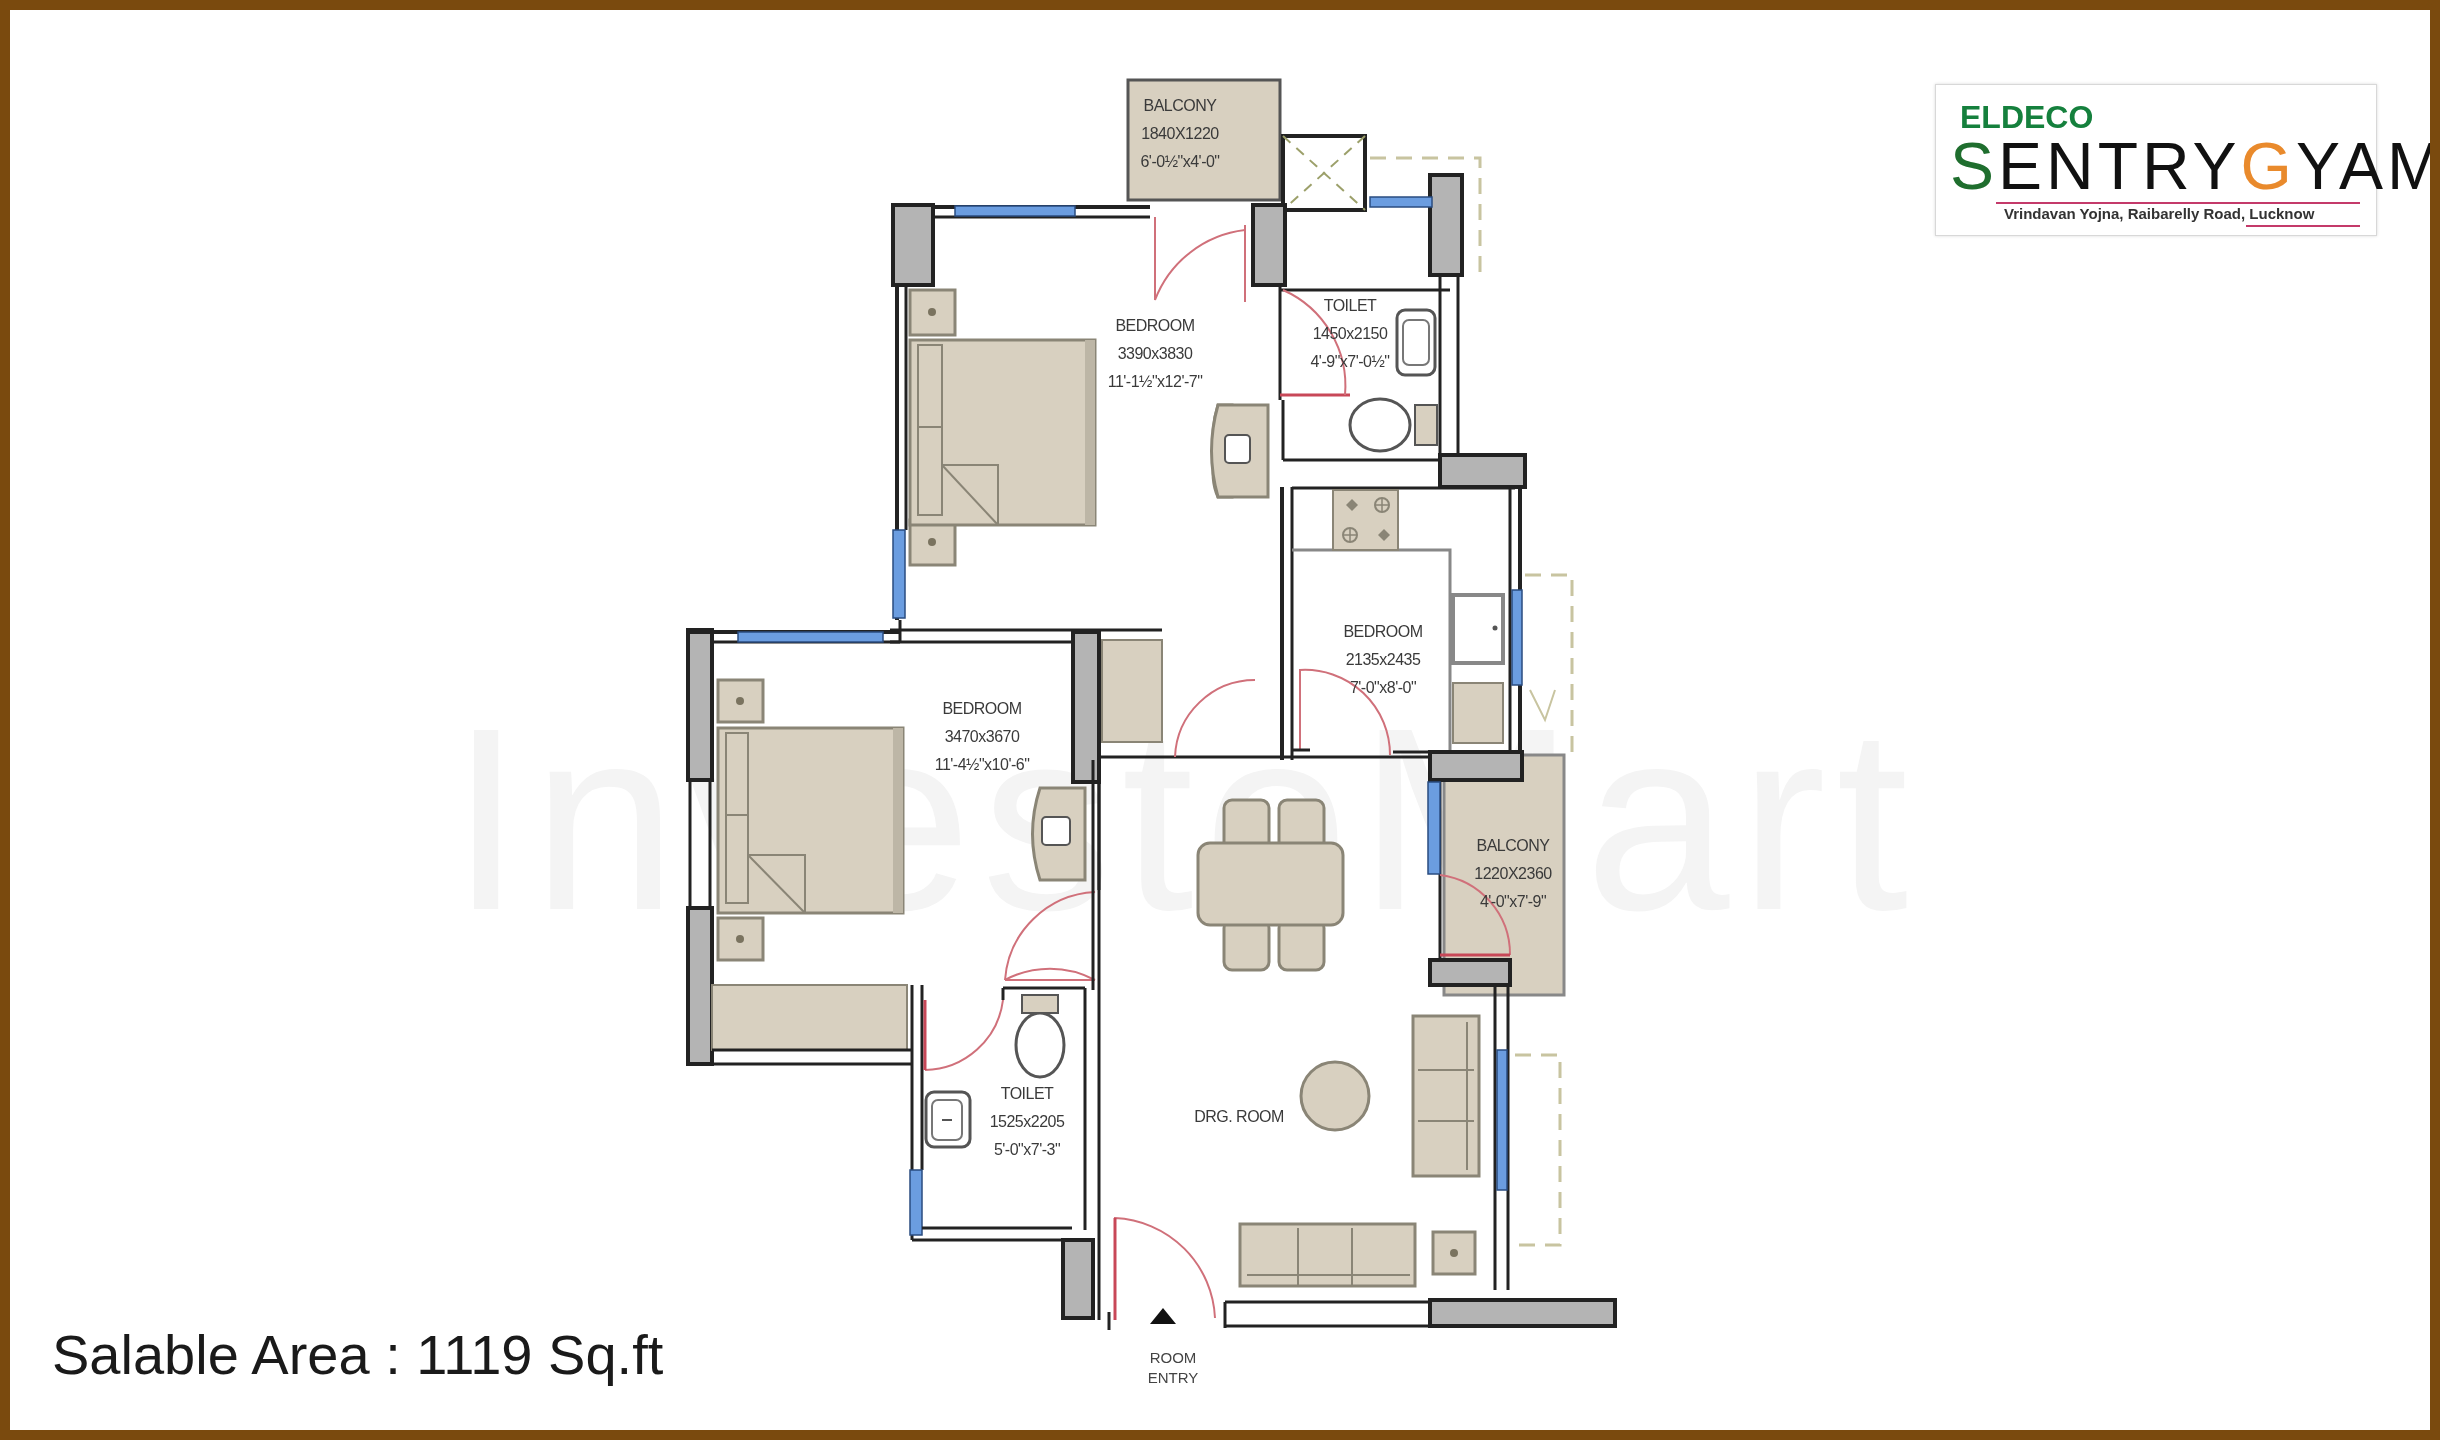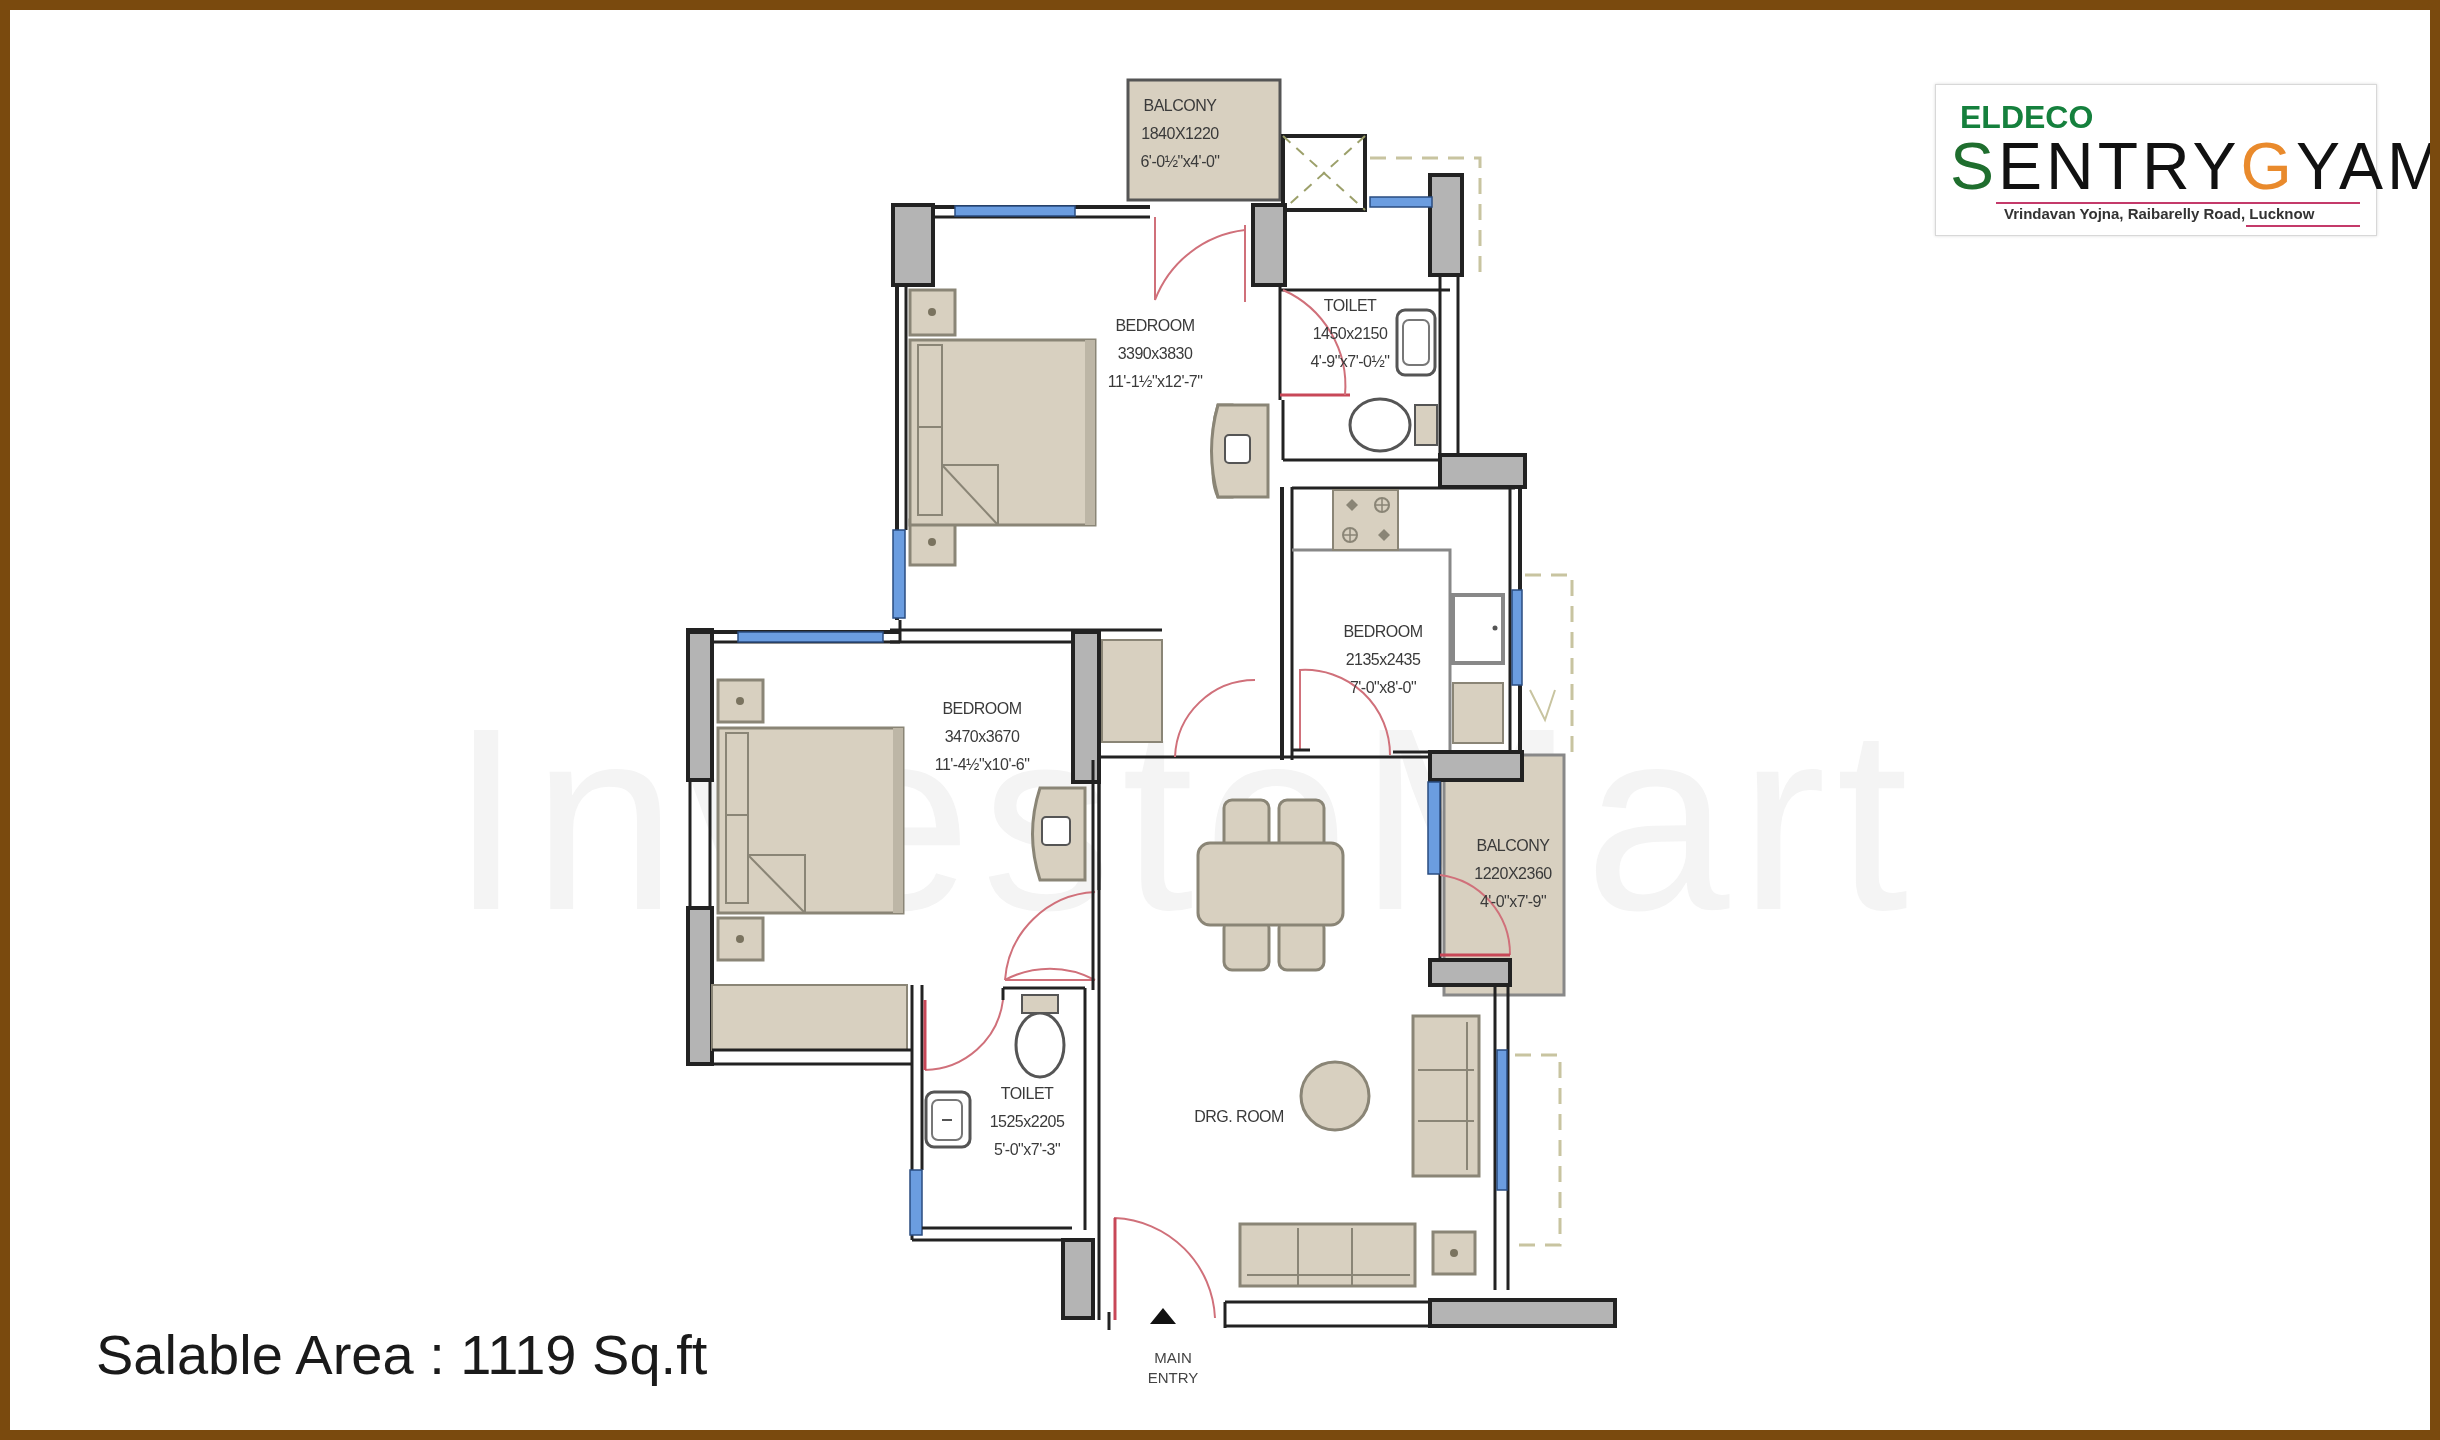--- a/index.html
+++ b/index.html
@@ -9,21 +9,21 @@
   svg.plan { position: absolute; left: 0; top: 0; }
   .lbl { position: absolute; text-align: center; font-family: "Liberation Sans Narrow", "Liberation Sans", sans-serif; font-size: 16px; line-height: 28px; color: #3a3a3a; transform: translateX(-50%); white-space: nowrap; letter-spacing: -0.5px; }
   .logo { position: absolute; left: 1925px; top: 74px; width: 440px; height: 150px; background: #fff; border: 1px solid #d8d8d8; box-shadow: 0 0 3px rgba(0,0,0,0.15); }
   .logo .brand { position: absolute; left: 24px; top: 14px; font-family: "Liberation Sans", sans-serif; font-weight: bold; font-size: 32px; color: #15803d; letter-spacing: 0px; }
   .logo .proj { position: absolute; left: 14px; top: 46px; font-family: "Liberation Sans Narrow", "Liberation Sans", sans-serif; font-size: 66px; color: #111; letter-spacing: 4px; line-height: 70px; }
   .logo .proj .s { color: #1f6e2e; }
   .logo .proj .g { color: #e98a2c; }
   .logo .addr { position: absolute; left: 68px; top: 120px; font-size: 15px; font-weight: bold; color: #333; white-space: nowrap; }
   .logo .rule { position: absolute; left: 60px; right: 16px; top: 117px; height: 2px; background: #c43a6a; }
   .logo .rule2 { position: absolute; left: 310px; right: 16px; top: 140px; height: 2px; background: #c43a6a; }
-  .area { position: absolute; left: 42px; top: 1312px; font-family: "Liberation Sans Narrow", "Liberation Sans", sans-serif; font-size: 56px; color: #1a1a1a; margin-left: 44px; }
+  .area { position: absolute; left: 42px; top: 1312px; font-family: "Liberation Sans Narrow", "Liberation Sans", sans-serif; font-size: 56px; color: #1a1a1a; }
   .entry-lbl { position: absolute; left: 1163px; top: 1338px; transform: translateX(-50%); text-align: center; font-size: 15px; line-height: 20px; color: #444; font-family: "Liberation Sans Narrow", "Liberation Sans", sans-serif; }
 </style>
 </head>
 <body>
 
 <div class="frame">
 
   <div class="watermark">InvestoMart</div>
 
   <svg class="plan" width="2420" height="1420" viewBox="10 10 2420 1420">
@@ -260,21 +260,21 @@
   <div class="lbl" style="left:1017px; top:1070px;">
     <div>TOILET</div>
     <div>1525x2205</div>
     <div>5'-0"x7'-3"</div>
   </div>
   <div class="lbl" style="left:1229px; top:1093px;">
     <div>DRG. ROOM</div>
   </div>
 
   <div class="entry-lbl">
-    <div>MAIN</div>
+    <div>ROOM</div>
     <div>ENTRY</div>
   </div>
 
   <div class="logo">
     <div class="brand">ELDECO</div>
     <div class="proj"><span class="s">S</span><span>ENTRY</span><span class="g">G</span><span>YAM</span></div>
     <div class="rule"></div>
     <div class="addr">Vrindavan Yojna, Raibarelly Road, Lucknow</div>
     <div class="rule2"></div>
   </div>

